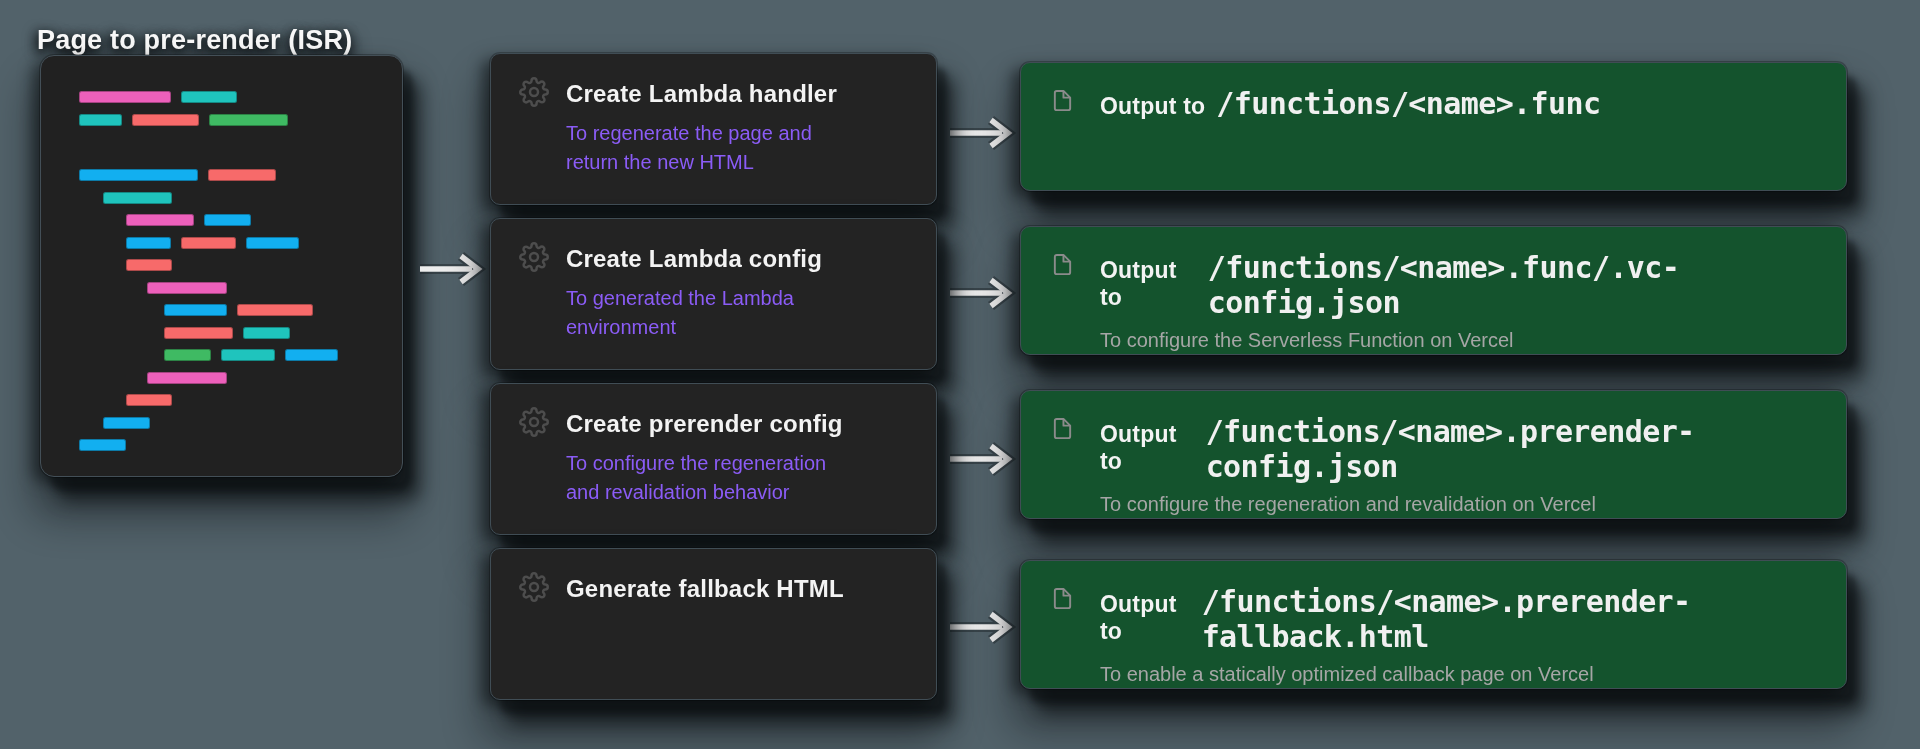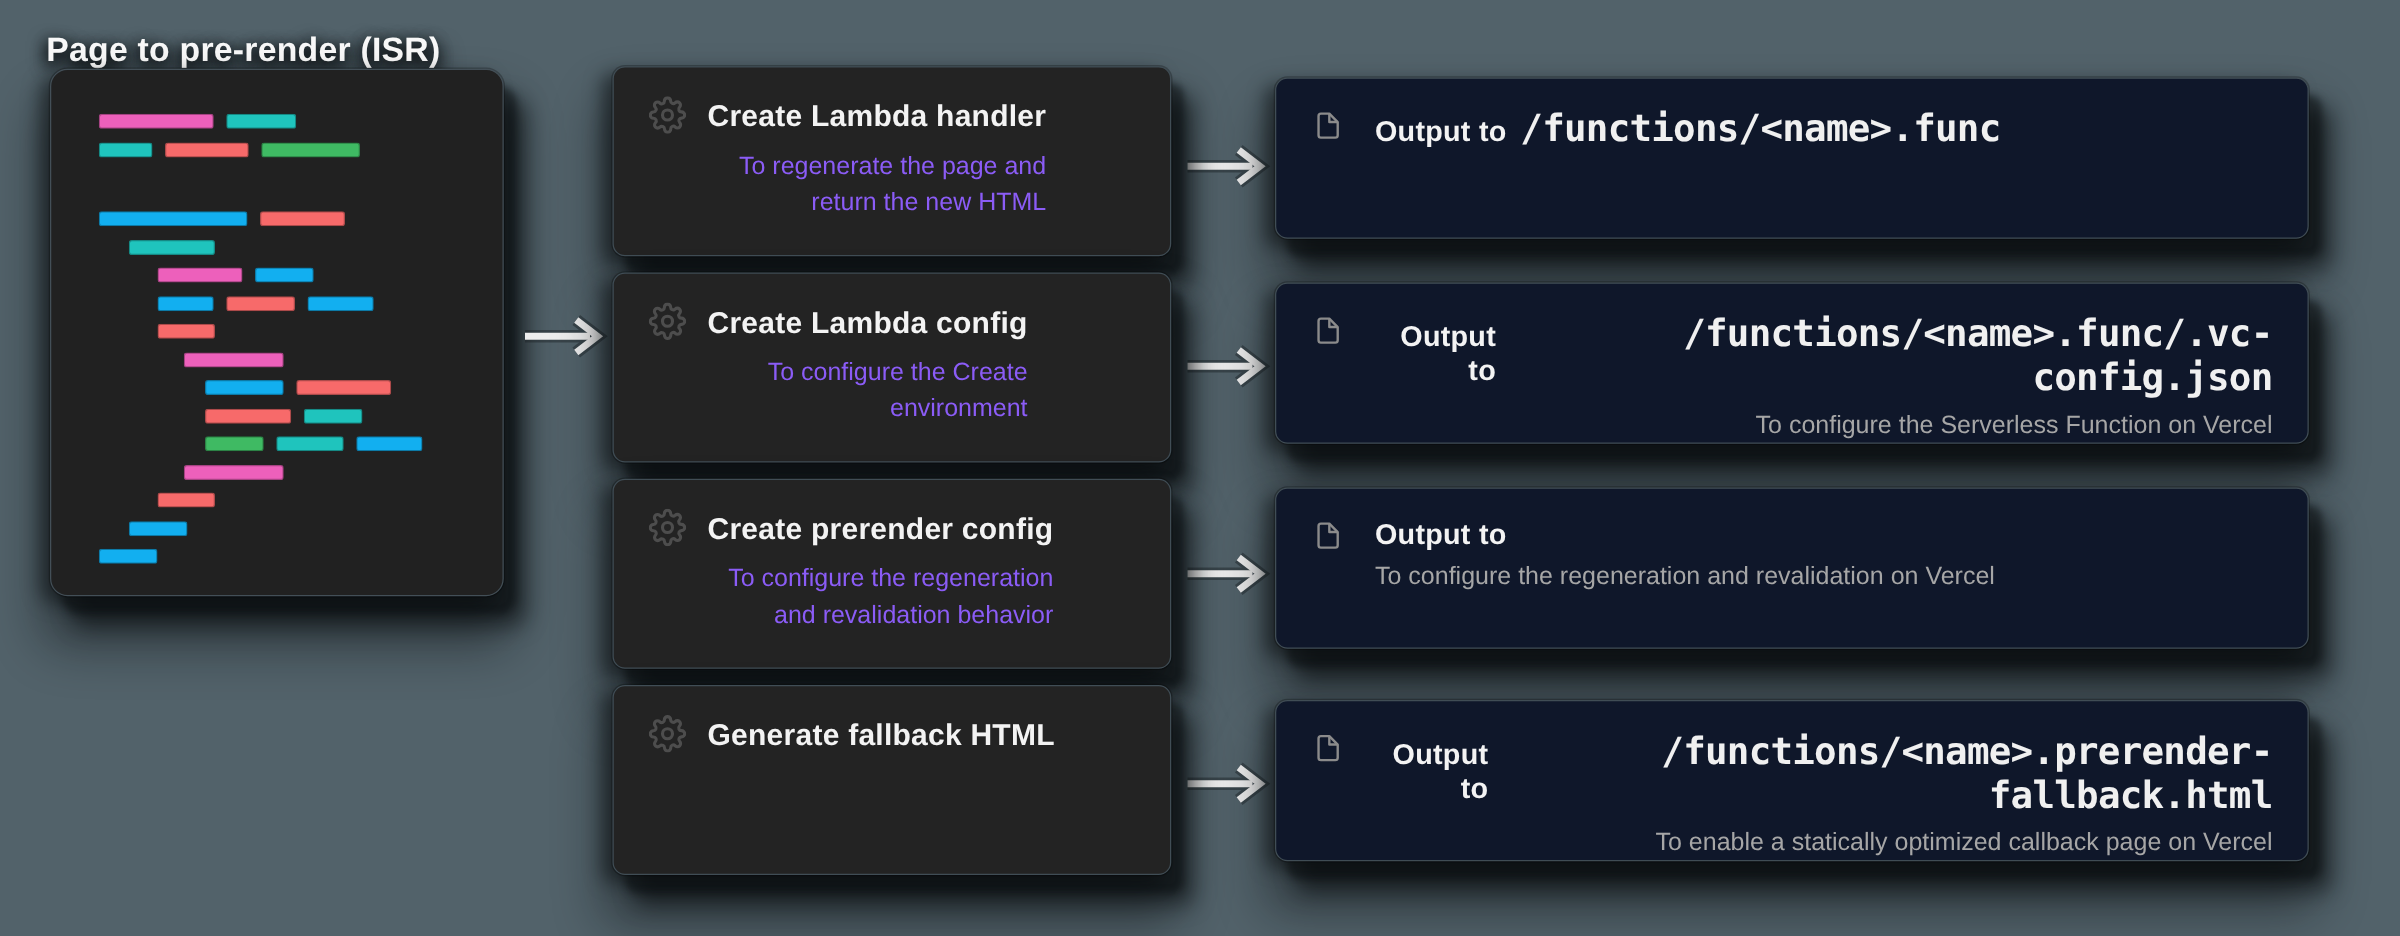--- a/index.html
+++ b/index.html
@@ -14,40 +14,39 @@
     text-shadow:0 4px 10px rgba(10,13,15,.95),4px 8px 16px rgba(10,13,15,.8),-4px 2px 12px rgba(10,13,15,.6);
     margin-top:23px;
   }
   .panel-shadow{
     box-shadow:
       0 0 0 1px rgba(0,0,0,.25),
       -8px 6px 14px rgba(10,13,15,.55),
       10px 14px 6px rgba(10,13,15,.5),
       18px 24px 16px rgba(10,13,15,.55),
       0 32px 38px 8px rgba(10,13,15,.45);
-    text-align: right;
   }
   .code-panel{
     position:absolute;left:40px;top:55px;width:363px;height:422px;box-sizing:border-box;
     background:#212121;border:1px solid #434f57;border-radius:14px;
     padding-top:35px;
   }
   .code-line{display:flex;gap:10px;height:12px;margin-bottom:10.5px;}
   .code-bar{height:12px;border-radius:2.5px;box-sizing:border-box;border:1px solid rgba(0,0,0,.3);}
   .step-card{
     position:absolute;left:490px;width:447px;height:152px;box-sizing:border-box;
     background:#232323;border:1px solid #404d55;border-radius:10px;
     padding:26px 28px 0 28px;display:flex;gap:17px;
   }
   .step-icon{width:30px;height:30px;flex:none;margin-top:-3px;}
   .step-title{font-size:24px;font-weight:bold;color:#f3f3f3;letter-spacing:.2px;margin:0 0 11px 0;}
   .step-desc{font-size:20px;color:#8b5cf6;line-height:29px;white-space:pre-line;}
   .output-card{
     position:absolute;left:1020px;width:827px;height:129px;box-sizing:border-box;
-    background:#0f172a;border:1px solid #404d55;border-radius:10px;
+    background:#14532d;border:1px solid #404d55;border-radius:10px;
     padding:23px 28px 0 30px;display:flex;gap:26px;
   }
   .output-icon{width:23px;height:27px;flex:none;margin-top:1px;}
   .output-title{font-size:23px;color:#f3f3f3;margin:0 0 9px 0;display:flex;align-items:baseline;gap:11px;}
   .output-label{font-weight:bold;letter-spacing:.2px;}
   .output-path{font-family:"DejaVu Sans Mono","Liberation Mono",monospace;font-size:30px;font-weight:600;letter-spacing:-.6px;color:#f0f0f0;}
   .output-desc{font-size:20px;color:#a6a6a6;}
   .arrow-layer{position:absolute;left:0;top:0;pointer-events:none;}
 </style>
 </head>
@@ -168,21 +167,21 @@
     </div>
   </div>
 
   <div class="step-card panel-shadow" style="top:218px">
     <svg class="step-icon" viewBox="0 0 24 24" fill="none" stroke="#4d4d4d" stroke-width="2" stroke-linejoin="round">
         <circle cx="12" cy="12" r="3.2"></circle>
         <path d="M19.4 15a1.65 1.65 0 0 0 .33 1.82l.06.06a2 2 0 0 1 0 2.83 2 2 0 0 1-2.83 0l-.06-.06a1.65 1.65 0 0 0-1.82-.33 1.65 1.65 0 0 0-1 1.51V21a2 2 0 0 1-2 2 2 2 0 0 1-2-2v-.09A1.65 1.65 0 0 0 9 19.4a1.65 1.65 0 0 0-1.82.33l-.06.06a2 2 0 0 1-2.83 0 2 2 0 0 1 0-2.83l.06-.06a1.65 1.65 0 0 0 .33-1.82 1.65 1.65 0 0 0-1.51-1H3a2 2 0 0 1-2-2 2 2 0 0 1 2-2h.09A1.65 1.65 0 0 0 4.6 9a1.65 1.65 0 0 0-.33-1.82l-.06-.06a2 2 0 0 1 0-2.83 2 2 0 0 1 2.83 0l.06.06a1.65 1.65 0 0 0 1.82.33H9a1.65 1.65 0 0 0 1-1.51V3a2 2 0 0 1 2-2 2 2 0 0 1 2 2v.09a1.65 1.65 0 0 0 1 1.51 1.65 1.65 0 0 0 1.82-.33l.06-.06a2 2 0 0 1 2.83 0 2 2 0 0 1 0 2.83l-.06.06a1.65 1.65 0 0 0-.33 1.82V9a1.65 1.65 0 0 0 1.51 1H21a2 2 0 0 1 2 2 2 2 0 0 1-2 2h-.09a1.65 1.65 0 0 0-1.51 1z"></path>
       </svg>
     <div>
       <div class="step-title">Create Lambda config</div>
-      <div class="step-desc">To configure the Create
+      <div class="step-desc">To generated the Lambda
 environment</div>
     </div>
   </div>
 
   <div class="step-card panel-shadow" style="top:383px">
     <svg class="step-icon" viewBox="0 0 24 24" fill="none" stroke="#4d4d4d" stroke-width="2" stroke-linejoin="round">
         <circle cx="12" cy="12" r="3.2"></circle>
         <path d="M19.4 15a1.65 1.65 0 0 0 .33 1.82l.06.06a2 2 0 0 1 0 2.83 2 2 0 0 1-2.83 0l-.06-.06a1.65 1.65 0 0 0-1.82-.33 1.65 1.65 0 0 0-1 1.51V21a2 2 0 0 1-2 2 2 2 0 0 1-2-2v-.09A1.65 1.65 0 0 0 9 19.4a1.65 1.65 0 0 0-1.82.33l-.06.06a2 2 0 0 1-2.83 0 2 2 0 0 1 0-2.83l.06-.06a1.65 1.65 0 0 0 .33-1.82 1.65 1.65 0 0 0-1.51-1H3a2 2 0 0 1-2-2 2 2 0 0 1 2-2h.09A1.65 1.65 0 0 0 4.6 9a1.65 1.65 0 0 0-.33-1.82l-.06-.06a2 2 0 0 1 0-2.83 2 2 0 0 1 2.83 0l.06.06a1.65 1.65 0 0 0 1.82.33H9a1.65 1.65 0 0 0 1-1.51V3a2 2 0 0 1 2-2 2 2 0 0 1 2 2v.09a1.65 1.65 0 0 0 1 1.51 1.65 1.65 0 0 0 1.82-.33l.06-.06a2 2 0 0 1 2.83 0 2 2 0 0 1 0 2.83l-.06.06a1.65 1.65 0 0 0-.33 1.82V9a1.65 1.65 0 0 0 1.51 1H21a2 2 0 0 1 2 2 2 2 0 0 1-2 2h-.09a1.65 1.65 0 0 0-1.51 1z"></path>
       </svg>
     <div>
@@ -230,20 +229,21 @@
   </div>
 
   <div class="output-card panel-shadow" style="top:390px">
     <svg class="output-icon" viewBox="0 0 24 24" fill="none" stroke="#8b8b8b" stroke-width="2" stroke-linejoin="round">
         <path d="M13 2H6a2 2 0 0 0-2 2v16a2 2 0 0 0 2 2h12a2 2 0 0 0 2-2V9z"></path>
         <polyline points="13 2 13 9 20 9"></polyline>
       </svg>
     <div>
       <div class="output-title">
         <span class="output-label">Output to</span>
+        <span class="output-path">/functions/&lt;name&gt;.prerender-config.json</span>
       </div>
       <div class="output-desc">To configure the regeneration and revalidation on Vercel</div>
     </div>
   </div>
 
   <div class="output-card panel-shadow" style="top:560px">
     <svg class="output-icon" viewBox="0 0 24 24" fill="none" stroke="#8b8b8b" stroke-width="2" stroke-linejoin="round">
         <path d="M13 2H6a2 2 0 0 0-2 2v16a2 2 0 0 0 2 2h12a2 2 0 0 0 2-2V9z"></path>
         <polyline points="13 2 13 9 20 9"></polyline>
       </svg>

